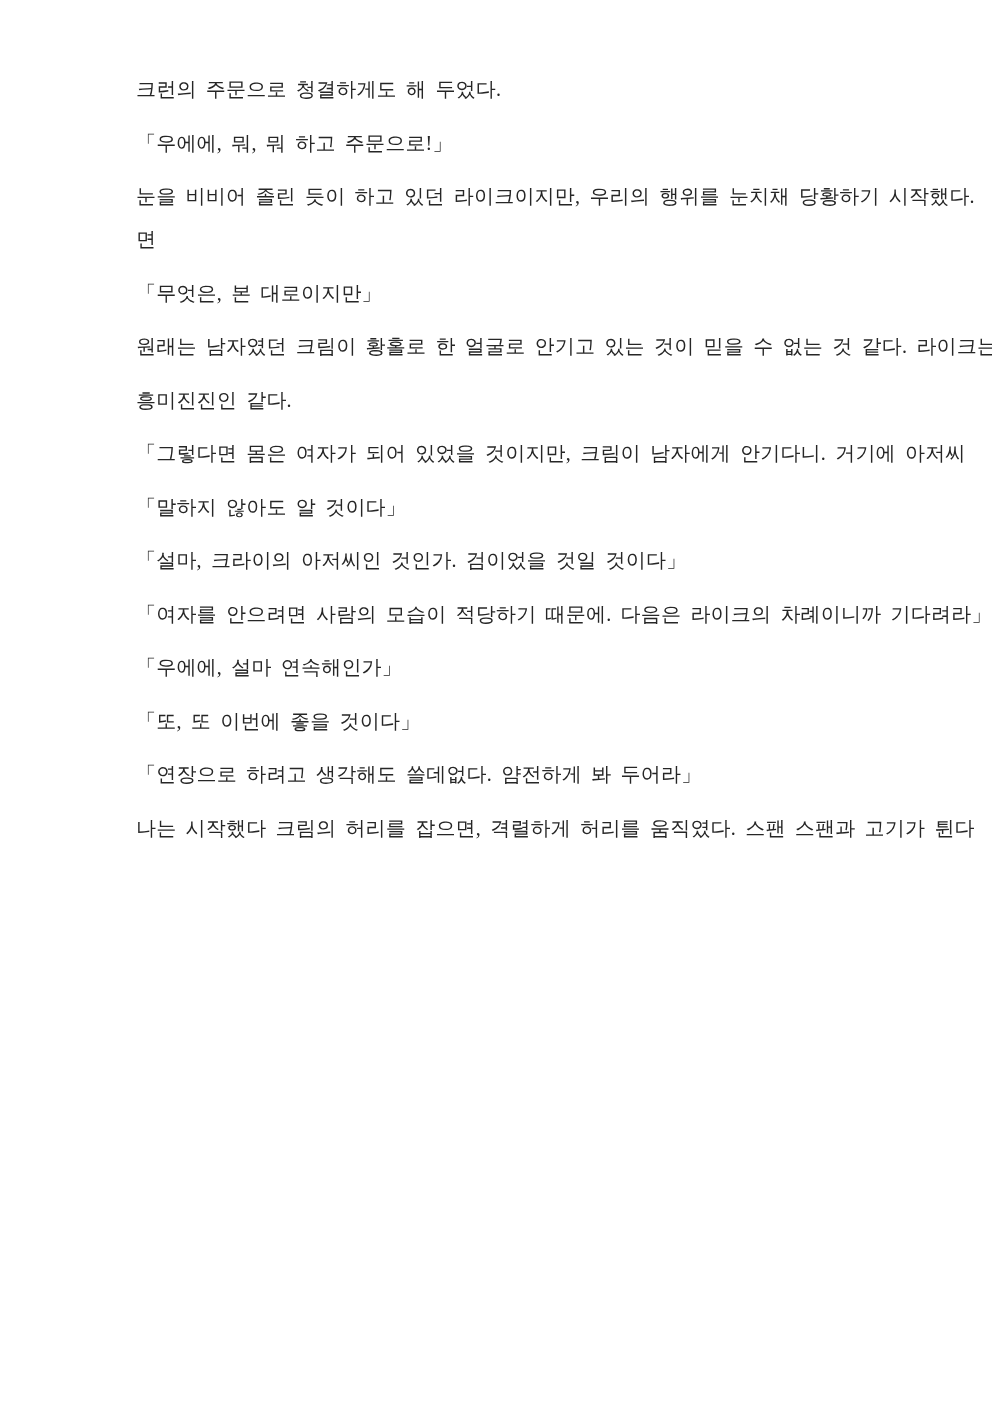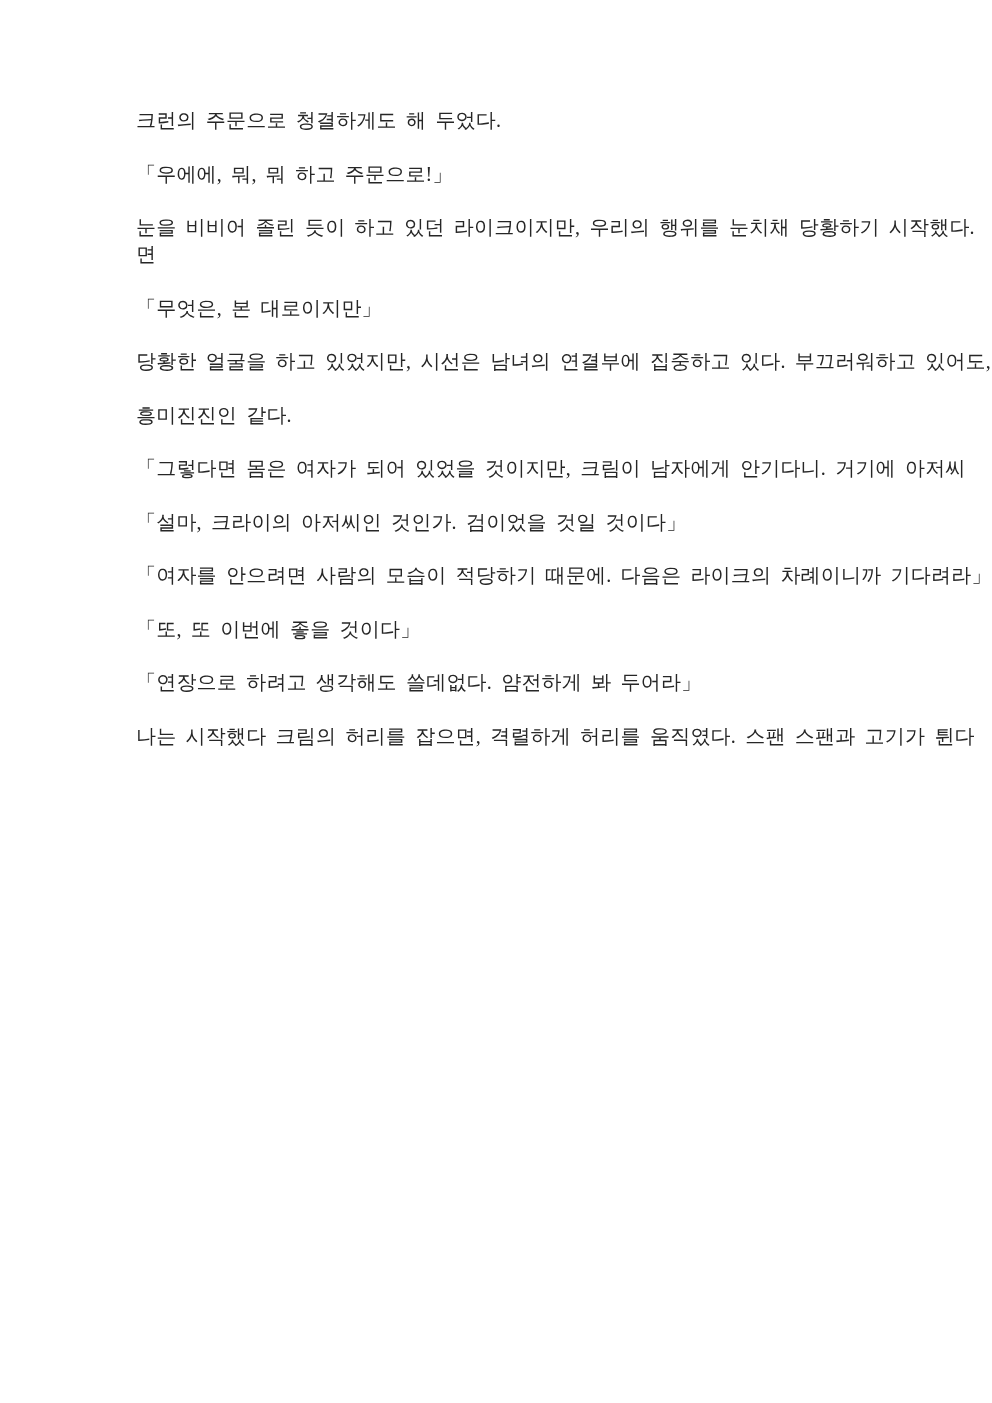--- a/index.html
+++ b/index.html
@@ -8,45 +8,47 @@
     width: 992px;
     height: 1403px;
     background: #ffffff;
     overflow: hidden;
     font-family: "Liberation Serif", "DejaVu Serif", serif;
   }
   .page {
     box-sizing: border-box;
     width: 992px;
     height: 1403px;
-    padding: 107px 120px 0 136px;
+    padding: 76px 120px 0 136px;
     background: #ffffff;
   }
   .page p {
     margin: 0 0 26.5px 0;
     font-size: 20px;
     line-height: 27px;
     color: #262626;
     word-spacing: 4px;
     letter-spacing: 0.2px;
     white-space: nowrap; 
   }
   
-  .page p.tight { margin-bottom: 0; }
+  .page p.tight { margin-bottom: 16px; }
 </style>
 </head>
 <body>
 
 <div class="page">
   <p>크런의 주문으로 청결하게도 해 두었다.</p>
   <p>「우에에, 뭐, 뭐 하고 주문으로!」</p>
   <p class="tight">눈을 비비어 졸린 듯이 하고 있던 라이크이지만, 우리의 행위를 눈치채 당황하기 시작했다.</p>
   <p>면</p>
   <p>「무엇은, 본 대로이지만」</p>
-  <p>당황한 얼굴을 하고 있었지만, 시선은 남녀의 연결부에 집중하고 있다. 부끄러워하고 있어도,</p>
+  <p>원래는 남자였던 크림이 황홀로 한 얼굴로 안기고 있는 것이 믿을 수 없는 것 같다. 라이크는</p>
   <p>흥미진진인 같다.</p>
   <p>「그렇다면 몸은 여자가 되어 있었을 것이지만, 크림이 남자에게 안기다니. 거기에 아저씨</p>
+  <p>「말하지 않아도 알 것이다」</p>
   <p>「설마, 크라이의 아저씨인 것인가. 검이었을 것일 것이다」</p>
   <p>「여자를 안으려면 사람의 모습이 적당하기 때문에. 다음은 라이크의 차례이니까 기다려라」</p>
+  <p>「우에에, 설마 연속해인가」</p>
   <p>「또, 또 이번에 좋을 것이다」</p>
   <p>「연장으로 하려고 생각해도 쓸데없다. 얌전하게 봐 두어라」</p>
   <p>나는 시작했다 크림의 허리를 잡으면, 격렬하게 허리를 움직였다. 스팬 스팬과 고기가 튄다</p>
 </div>
 
 </body></html>

